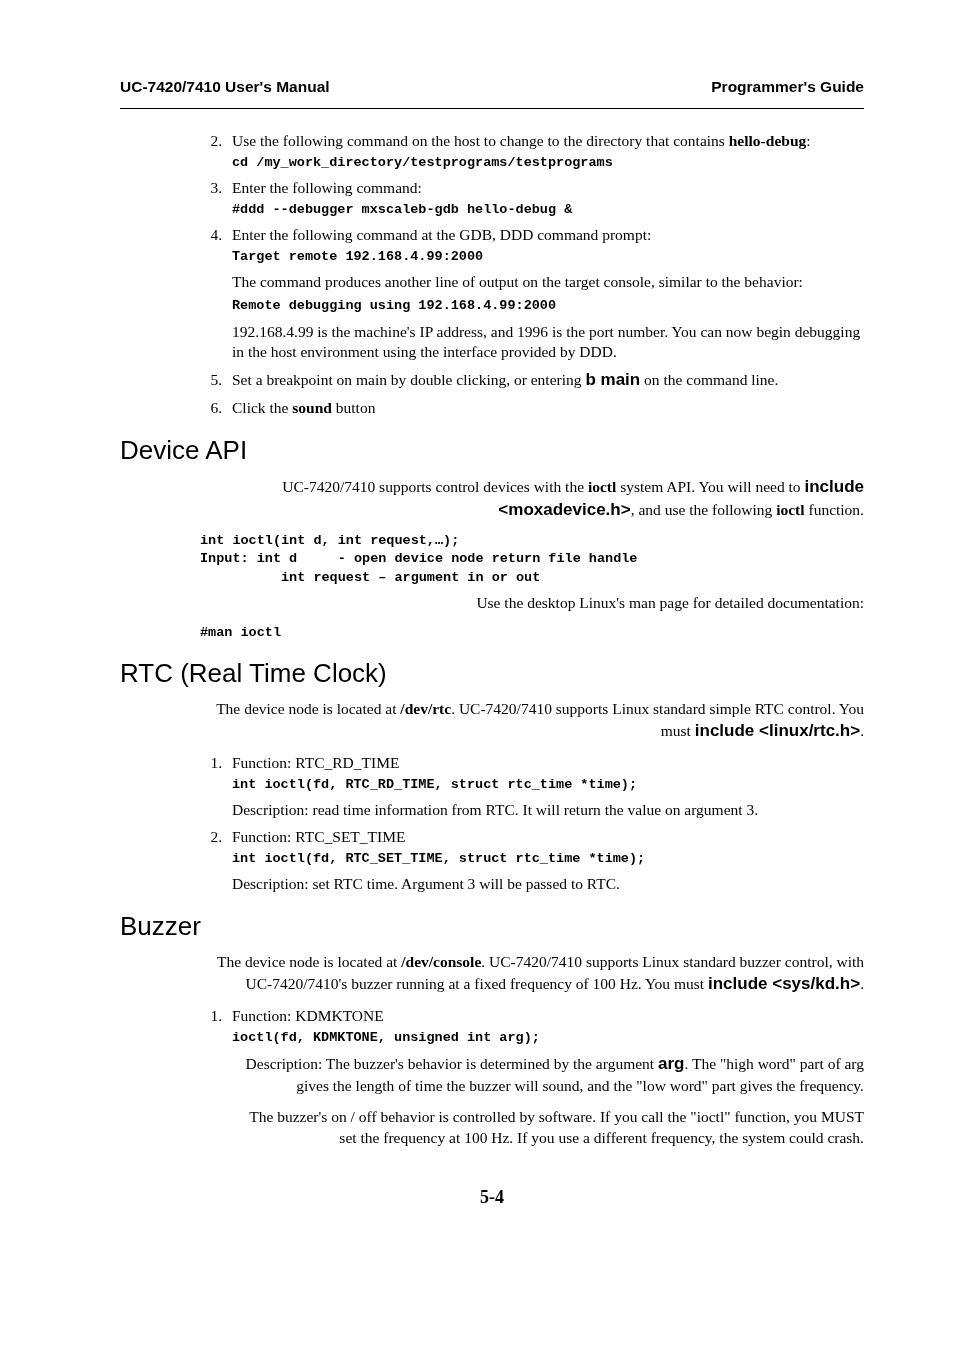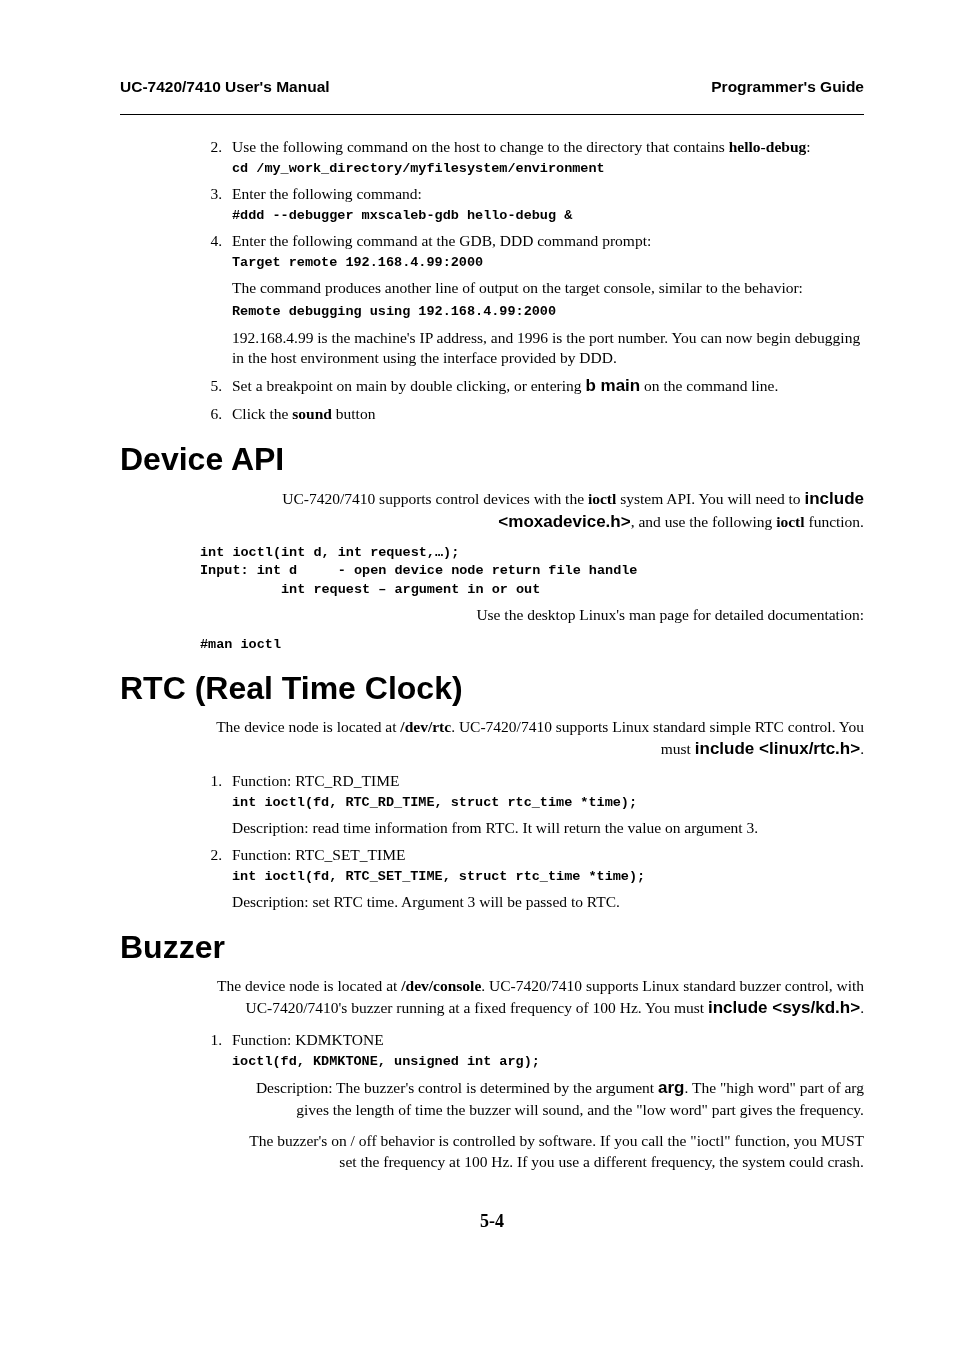--- a/index.html
+++ b/index.html
@@ -14,21 +14,21 @@
     padding: 78px 90px 40px 120px;
     box-sizing: border-box;
   }
   .hdr {
     display: flex;
     justify-content: space-between;
     font-family: Arial, Helvetica, sans-serif;
     font-weight: bold;
     font-size: 15.5px;
     border-bottom: 1px solid #000;
-    padding-bottom: 18px;
+    padding-bottom: 12px;
     margin-bottom: 22px;
     gap: 20px;
   }
   .content {
     margin-left: 80px;
   }
   ol.numlist {
     margin: 0 0 14px 0;
     padding-left: 26px;
   }
@@ -46,22 +46,22 @@
     white-space: pre;
     margin: 2px 0 6px 0;
   }
   .codeinline {
     font-family: Liberation Sans, sans-serif;
     font-weight: bold;
     font-size: 17px;
   }
   h2.sec {
     font-family: Arial, Helvetica, sans-serif;
-    font-weight: bold;
-    font-size: 32px;
+    font-weight: normal;
+    font-size: 26px;
     margin: 16px 0 10px -80px;
   }
   p.body {
     font-size: 15.5px;
     line-height: 1.35;
     margin: 6px 0 10px 0;
     text-align: right;
   }
   .pagenum {
     text-align: center;
@@ -79,21 +79,21 @@
   <div class="hdr">
     <span>UC-7420/7410 User's Manual</span>
     <span>Programmer's Guide</span>
   </div>
 
   <div class="content">
 
     <ol class="numlist" start="2">
       <li>
         <span>Use the following command on the host to change to the directory that contains </span><span class="inline-bold">hello-debug</span><span>:</span>
-        <div class="code">cd /my_work_directory/myfilesystem/environment</div>
+        <div class="code">cd /my_work_directory/testprograms/testprograms</div>
       </li>
       <li>
         <span>Enter the following command:</span>
         <div class="code">#ddd --debugger mxscaleb-gdb hello-debug &amp;</div>
       </li>
       <li>
         <span>Enter the following command at the GDB, DDD command prompt:</span>
         <div class="code">Target remote 192.168.4.99:2000</div>
         <div class="para-in-li">The command produces another line of output on the target console, similar to the behavior:</div>
         <div class="code">Remote debugging using 192.168.4.99:2000</div>
@@ -136,21 +136,21 @@
 
     <h2 class="sec">Buzzer</h2>
     <p class="body">
       <span>The device node is located at </span><span class="inline-bold">/dev/console</span><span>. UC-7420/7410 supports Linux standard buzzer control, with UC-7420/7410's buzzer running at a fixed frequency of 100 Hz. You must </span><span class="codeinline">include &lt;sys/kd.h&gt;</span><span>.</span>
     </p>
     <ol class="numlist">
       <li>
         <span>Function: KDMKTONE</span>
         <div class="code">ioctl(fd, KDMKTONE, unsigned int arg);</div>
         <p class="body para-in-li">
-          <span>Description: The buzzer's control is determined by the argument </span><span class="codeinline">arg</span><span>. The "high word" part of arg gives the length of time the buzzer will sound, and the "low word" part gives the frequency.</span>
+          <span>Description: The buzzer's behavior is determined by the argument </span><span class="codeinline">arg</span><span>. The "high word" part of arg gives the length of time the buzzer will sound, and the "low word" part gives the frequency.</span>
         </p>
         <p class="body para-in-li">The buzzer's on / off behavior is controlled by software. If you call the "ioctl" function, you MUST set the frequency at 100 Hz. If you use a different frequency, the system could crash.</p>
       </li>
     </ol>
 
   </div>
 
   <div class="pagenum">5-4</div>
 </div>
 

